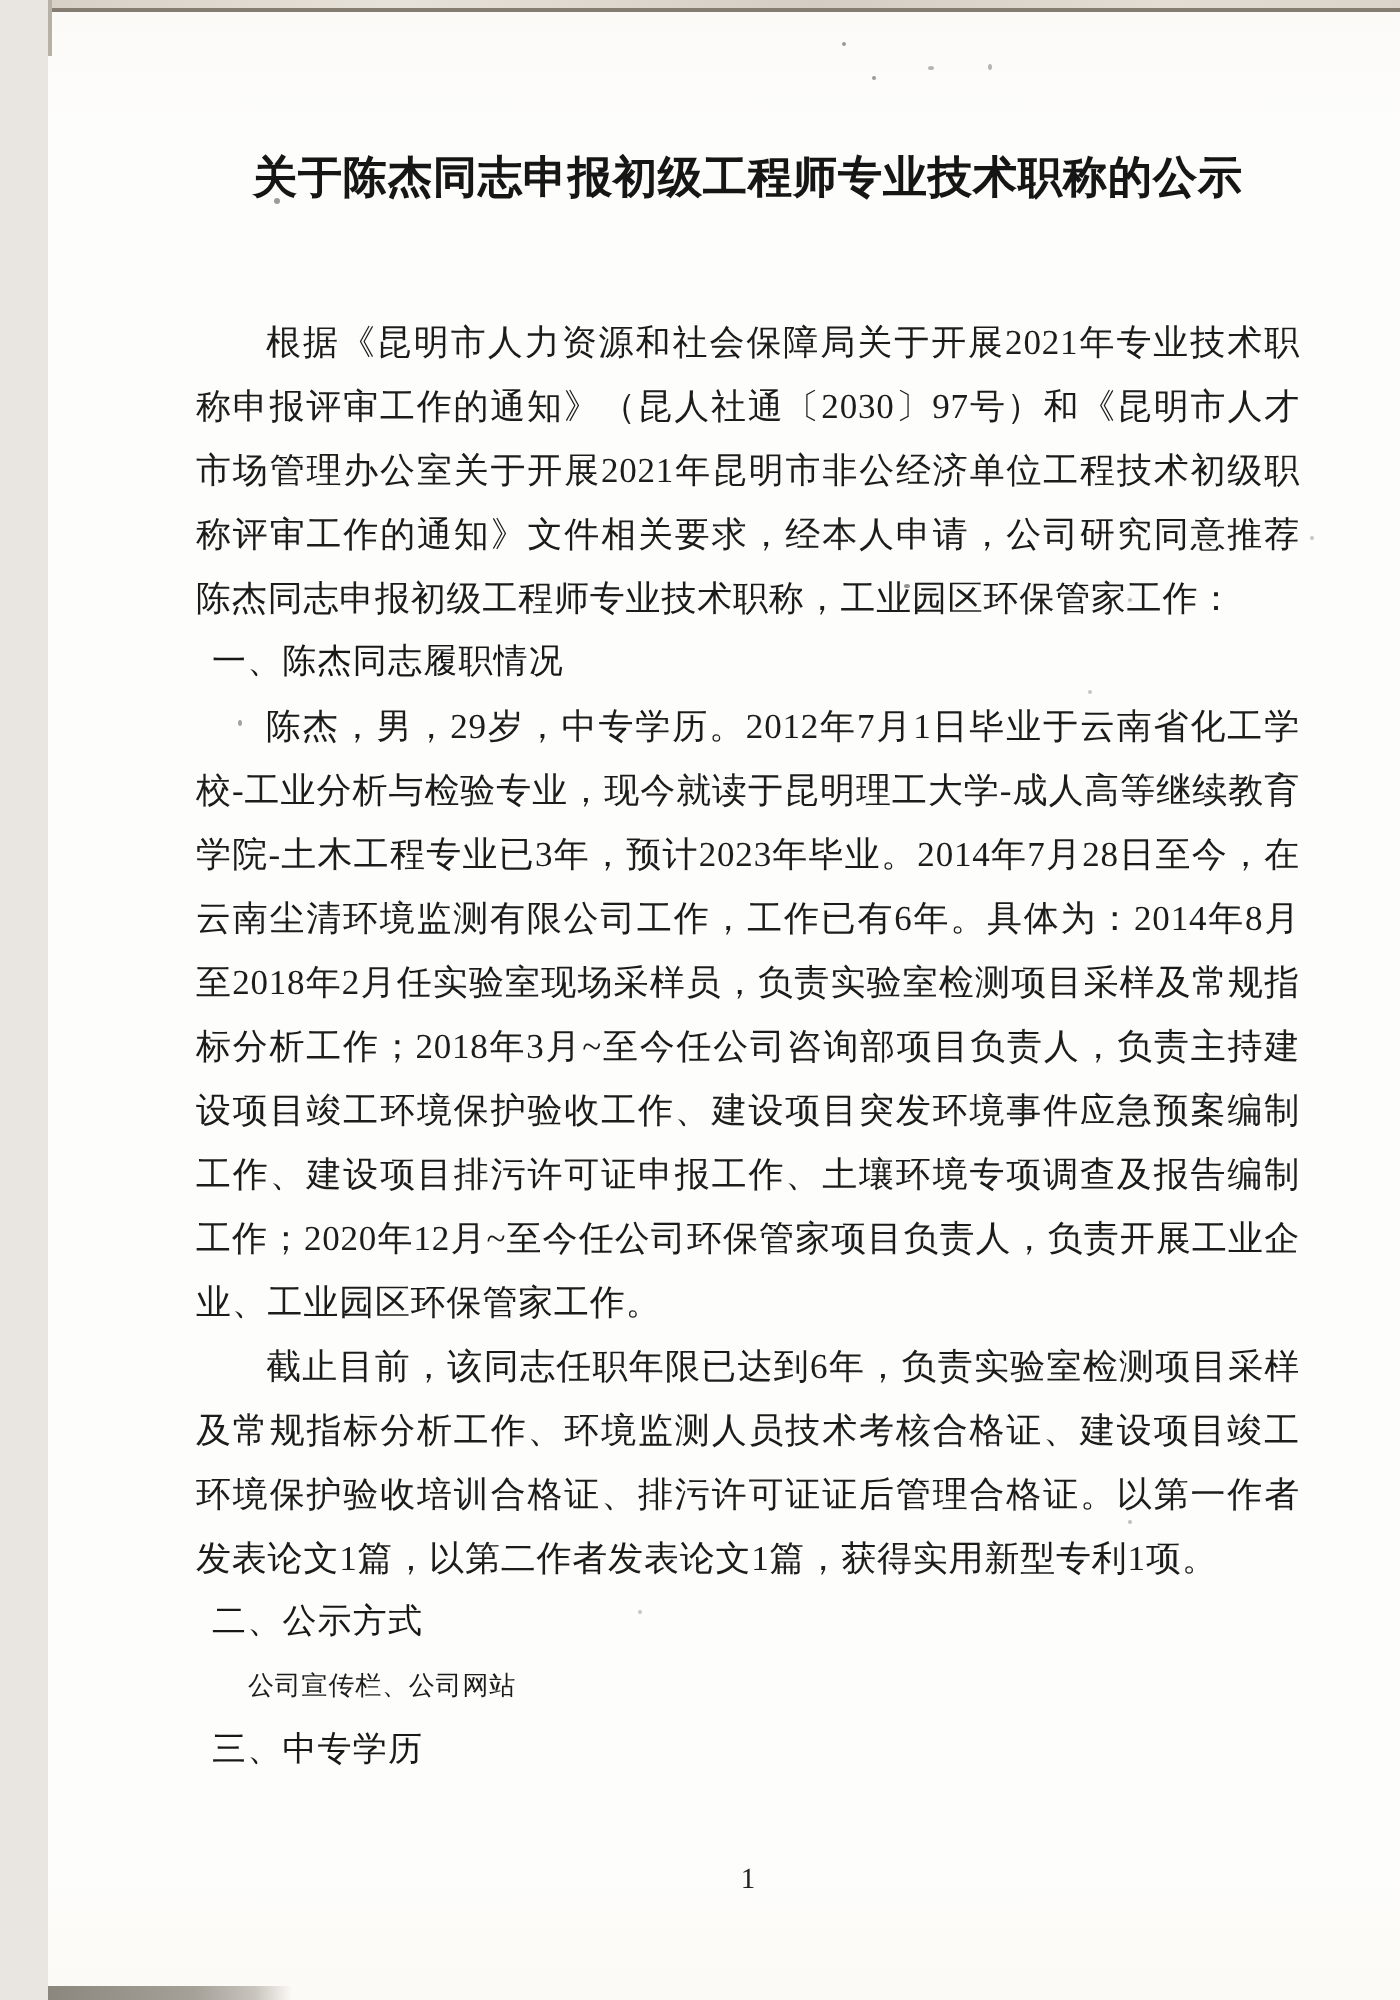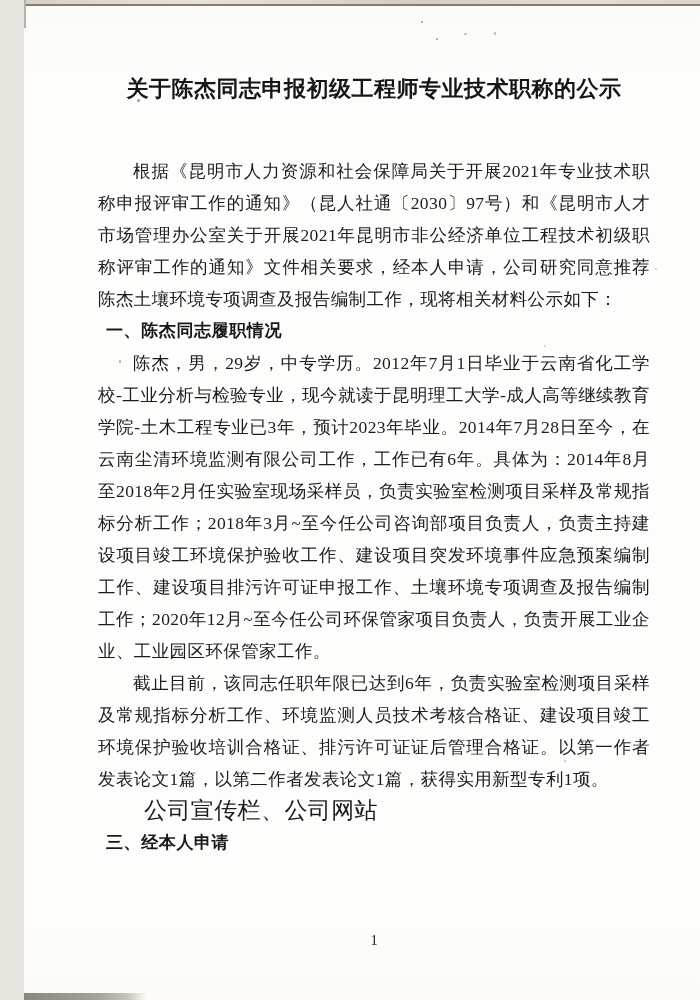--- a/index.html
+++ b/index.html
@@ -59,27 +59,27 @@
     line-height: 32px;
     letter-spacing: 0.4px;
     text-align: justify;
   }
   .indent { text-indent: 2em; }
   .p-intro { margin-top: 49px; }
   .section-heading {
     font-family: "Liberation Sans", "DejaVu Sans", sans-serif;
     font-size: 17px;
     line-height: 32px;
-    font-weight: bold;
+    font-weight: normal;
     padding-left: 8px;
     letter-spacing: 0.6px;
     color: #181818;
   }
   .plain-line {
-    font-size: 23px;
+    font-size: 13px;
     line-height: 32px;
     letter-spacing: 0.4px;
     text-indent: 2em;
   }
   .underlined-name {
     text-underline-offset: 3px;
   }
   .page-number {
     position: absolute;
     top: 932px; left: 0; width: 700px;
@@ -111,31 +111,32 @@
     <div class="speck" style="left:95px;top:360px;width:2px;height:3px;opacity:0.5;"></div>
     <div class="speck" style="left:95px;top:585px;width:2px;height:3px;opacity:0.4;"></div>
     <div class="speck" style="left:295px;top:805px;width:2px;height:2px;opacity:0.3;"></div>
     <div class="speck" style="left:540px;top:760px;width:2px;height:2px;opacity:0.35;"></div>
   </div>
 
   <div class="content">
 
     <h1 class="doc-title">关于陈杰同志申报初级工程师专业技术职称的公示</h1>
 
-    <p class="body-text indent p-intro"><span>根据《昆明市人力资源和社会保障局关于开展2021年专业技术职称申报评审工作的通知》（昆人社通〔2030〕97号）和《昆明市人才市场管理办公室关于开展2021年昆明市非公经济单位工程技术初级职称评审工作的通知》文件相关要求，经本人申请，公司研究同意推荐</span><span class="underlined-name">陈杰</span><span>土壤环境专项调查及报告编制工作，现将相关材料公示如下：</span></p>
+    <p class="body-text indent p-intro"><span>根据《昆明市人力资源和社会保障局关于开展2021年专业技术职称申报评审工作的通知》（昆人社通〔2030〕97号）和《昆明市人才市场管理办公室关于开展2021年昆明市非公经济单位工程技术初级职称评审工作的通知》文件相关要求，经本人申请，公司研究同意推荐</span><span class="underlined-name">陈杰</span><span>同志申报初级工程师专业技术职称，工业园区环保管家工作：</span></p>
 
     <h2 class="section-heading">一、陈杰同志履职情况</h2>
 
     <p class="body-text indent">陈杰，男，29岁，中专学历。2012年7月1日毕业于云南省化工学校-工业分析与检验专业，现今就读于昆明理工大学-成人高等继续教育学院-土木工程专业已3年，预计2023年毕业。2014年7月28日至今，在云南尘清环境监测有限公司工作，工作已有6年。具体为：2014年8月至2018年2月任实验室现场采样员，负责实验室检测项目采样及常规指标分析工作；2018年3月~至今任公司咨询部项目负责人，负责主持建设项目竣工环境保护验收工作、建设项目突发环境事件应急预案编制工作、建设项目排污许可证申报工作、土壤环境专项调查及报告编制工作；2020年12月~至今任公司环保管家项目负责人，负责开展工业企业、工业园区环保管家工作。</p>
 
     <p class="body-text indent">截止目前，该同志任职年限已达到6年，负责实验室检测项目采样及常规指标分析工作、环境监测人员技术考核合格证、建设项目竣工环境保护验收培训合格证、排污许可证证后管理合格证。以第一作者发表论文1篇，以第二作者发表论文1篇，获得实用新型专利1项。</p>
 
+    <h2 class="section-heading">二、公示方式</h2>
 
     <p class="plain-line">公司宣传栏、公司网站</p>
 
-    <h2 class="section-heading">三、经本人申请</h2>
+    <h2 class="section-heading">三、中专学历</h2>
 
 
   </div>
 
   <div class="page-number">1</div>
 
 </div>
 
 </body></html>

